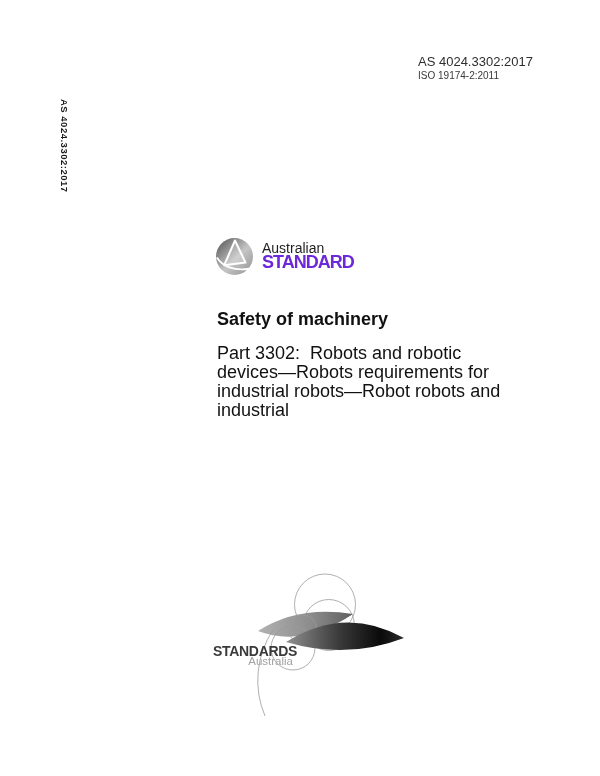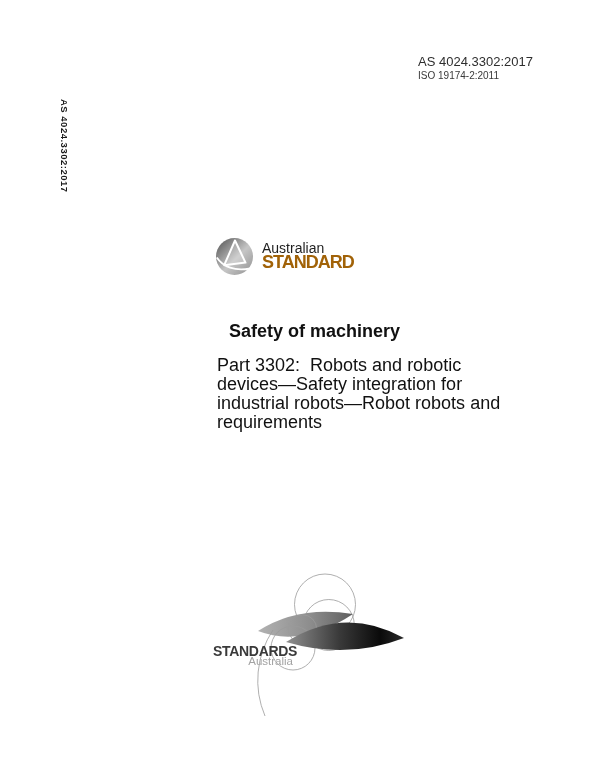--- a/index.html
+++ b/index.html
@@ -20,24 +20,24 @@
   }
   
   .ref{position:absolute;left:418px;top:54px;text-align:left;}
   .ref-as{font-size:13px;line-height:15px;color:#2e2e2e;}
   .ref-iso{font-size:10px;line-height:12px;color:#3a3a3a;margin-top:1px;}
   
   .as-logo{position:absolute;left:216px;top:238px;display:flex;align-items:flex-start;}
   .as-mark{width:37px;height:37px;display:block;}
   .as-logo-text{margin-left:9px;margin-top:4px;}
   .as-logo-line1{font-size:14px;line-height:12px;color:#1f1f1f;}
-  .as-logo-line2{font-size:18px;font-weight:bold;letter-spacing:-1px;line-height:15px;color:#a16207;margin-top:1px;}
+  .as-logo-line2{font-size:18px;font-weight:bold;letter-spacing:-1px;line-height:15px;color:#6d28d9;margin-top:1px;}
   
   .title-block{position:absolute;left:217px;top:309px;width:320px;}
-  .title-subject{font-size:18px;font-weight:bold;line-height:20px;margin:12px;color:#111;}
+  .title-subject{font-size:18px;font-weight:bold;line-height:20px;margin:0;color:#111;}
   .title-part{margin-top:15px;}
   .part-line{font-size:18px;font-weight:normal;line-height:19px;white-space:pre;color:#111;}
   
   .sa-logo{position:absolute;left:140px;top:550px;width:320px;height:226px;}
   .sa-wordmark{font-family:"Liberation Sans","DejaVu Sans",sans-serif;font-weight:bold;}
 </style>
 </head>
 <body>
 
 <div class="page">
@@ -65,23 +65,23 @@
     <div class="as-logo-text">
       <div class="as-logo-line1">Australian</div>
       <div class="as-logo-line2">STANDARD</div>
     </div>
   </div>
 
   <div class="title-block">
     <h1 class="title-subject">Safety of machinery</h1>
     <div class="title-part">
       <div class="part-line">Part 3302:  Robots and robotic</div>
-      <div class="part-line">devices—Safety integration for</div>
+      <div class="part-line">devices—Robots requirements for</div>
       <div class="part-line">industrial robots—Robot robots and</div>
-      <div class="part-line">requirements</div>
+      <div class="part-line">industrial</div>
     </div>
   </div>
 
   <svg class="sa-logo" viewBox="0 0 320 226" aria-hidden="false">
     <defs>
       <linearGradient id="gradA" x1="0" y1="0" x2="1" y2="0">
         <stop offset="0" stop-color="#b2b2b2"></stop>
         <stop offset="0.55" stop-color="#8d8d8d"></stop>
         <stop offset="1" stop-color="#5f5f5f"></stop>
       </linearGradient>

